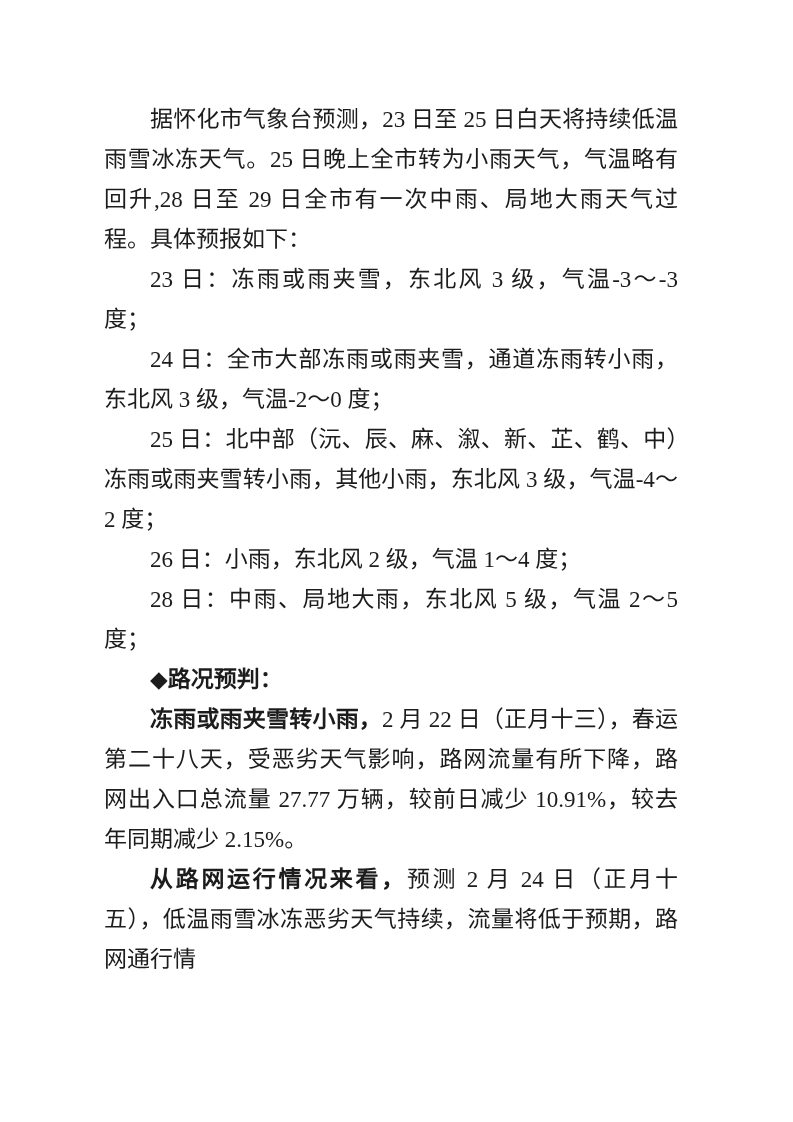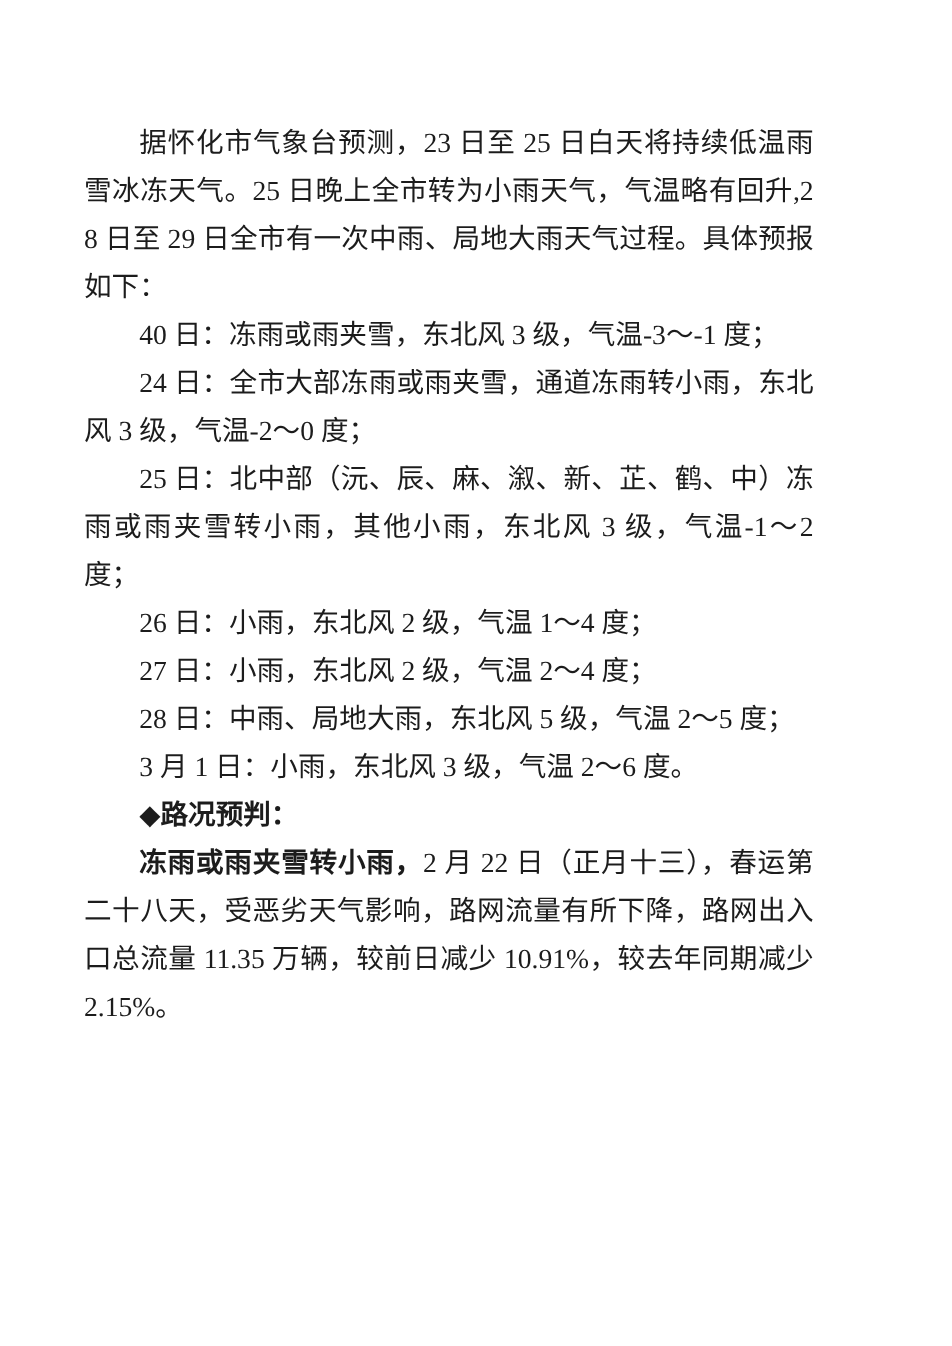--- a/index.html
+++ b/index.html
@@ -6,21 +6,21 @@
     margin: 0;
     padding: 0;
     background: #ffffff;
   }
   .page {
     position: relative;
     width: 793px;
     height: 1122px;
     box-sizing: border-box;
     background: #ffffff;
-    padding: 100px 115px 0 70px;
+    padding: 100px 115px 0 104px;
     overflow: hidden;
   }
   .para {
     margin: 0;
     font-family: "Liberation Serif", "DejaVu Serif", serif;
     font-size: 23px;
     line-height: 40px;
     color: #1c1c1c;
     text-align: justify;
     text-justify: inter-ideograph;
@@ -34,26 +34,25 @@
     font-weight: bold;
   }
 </style>
 </head>
 <body>
 
 <div class="page">
 
   <p class="para">据怀化市气象台预测，23 日至 25 日白天将持续低温雨雪冰冻天气。25 日晚上全市转为小雨天气，气温略有回升,28 日至 29 日全市有一次中雨、局地大雨天气过程。具体预报如下：</p>
 
-  <p class="para">40 日：冻雨或雨夹雪，东北风 3 级，气温-3～-1 度；</p>
+  <p class="para">23 日：冻雨或雨夹雪，东北风 3 级，气温-3～-3 度；</p>
   <p class="para">24 日：全市大部冻雨或雨夹雪，通道冻雨转小雨，东北风 3 级，气温-2～0 度；</p>
-  <p class="para">25 日：北中部（沅、辰、麻、溆、新、芷、鹤、中）冻雨或雨夹雪转小雨，其他小雨，东北风 3 级，气温-1～2 度；</p>
+  <p class="para">25 日：北中部（沅、辰、麻、溆、新、芷、鹤、中）冻雨或雨夹雪转小雨，其他小雨，东北风 3 级，气温-4～2 度；</p>
   <p class="para">26 日：小雨，东北风 2 级，气温 1～4 度；</p>
-  <p class="para">27 日：小雨，东北风 2 级，气温 2～4 度；</p>
   <p class="para">28 日：中雨、局地大雨，东北风 5 级，气温 2～5 度；</p>
-  <p class="para">3 月 1 日：小雨，东北风 3 级，气温 2～6 度。</p>
 
   <p class="para bold"><span>◆</span><span>路况预判：</span></p>
 
-  <p class="para"><span class="lead">冻雨或雨夹雪转小雨，</span><span>2 月 22 日（正月十三），春运第二十八天，受恶劣天气影响，路网流量有所下降，路网出入口总流量 11.35 万辆，较前日减少 10.91%，较去年同期减少 2.15%。</span></p>
+  <p class="para"><span class="lead">冻雨或雨夹雪转小雨，</span><span>2 月 22 日（正月十三），春运第二十八天，受恶劣天气影响，路网流量有所下降，路网出入口总流量 27.77 万辆，较前日减少 10.91%，较去年同期减少 2.15%。</span></p>
 
+  <p class="para"><span class="lead">从路网运行情况来看，</span><span>预测 2 月 24 日（正月十五），低温雨雪冰冻恶劣天气持续，流量将低于预期，路网通行情</span></p>
 
 </div>
 
 </body></html>

